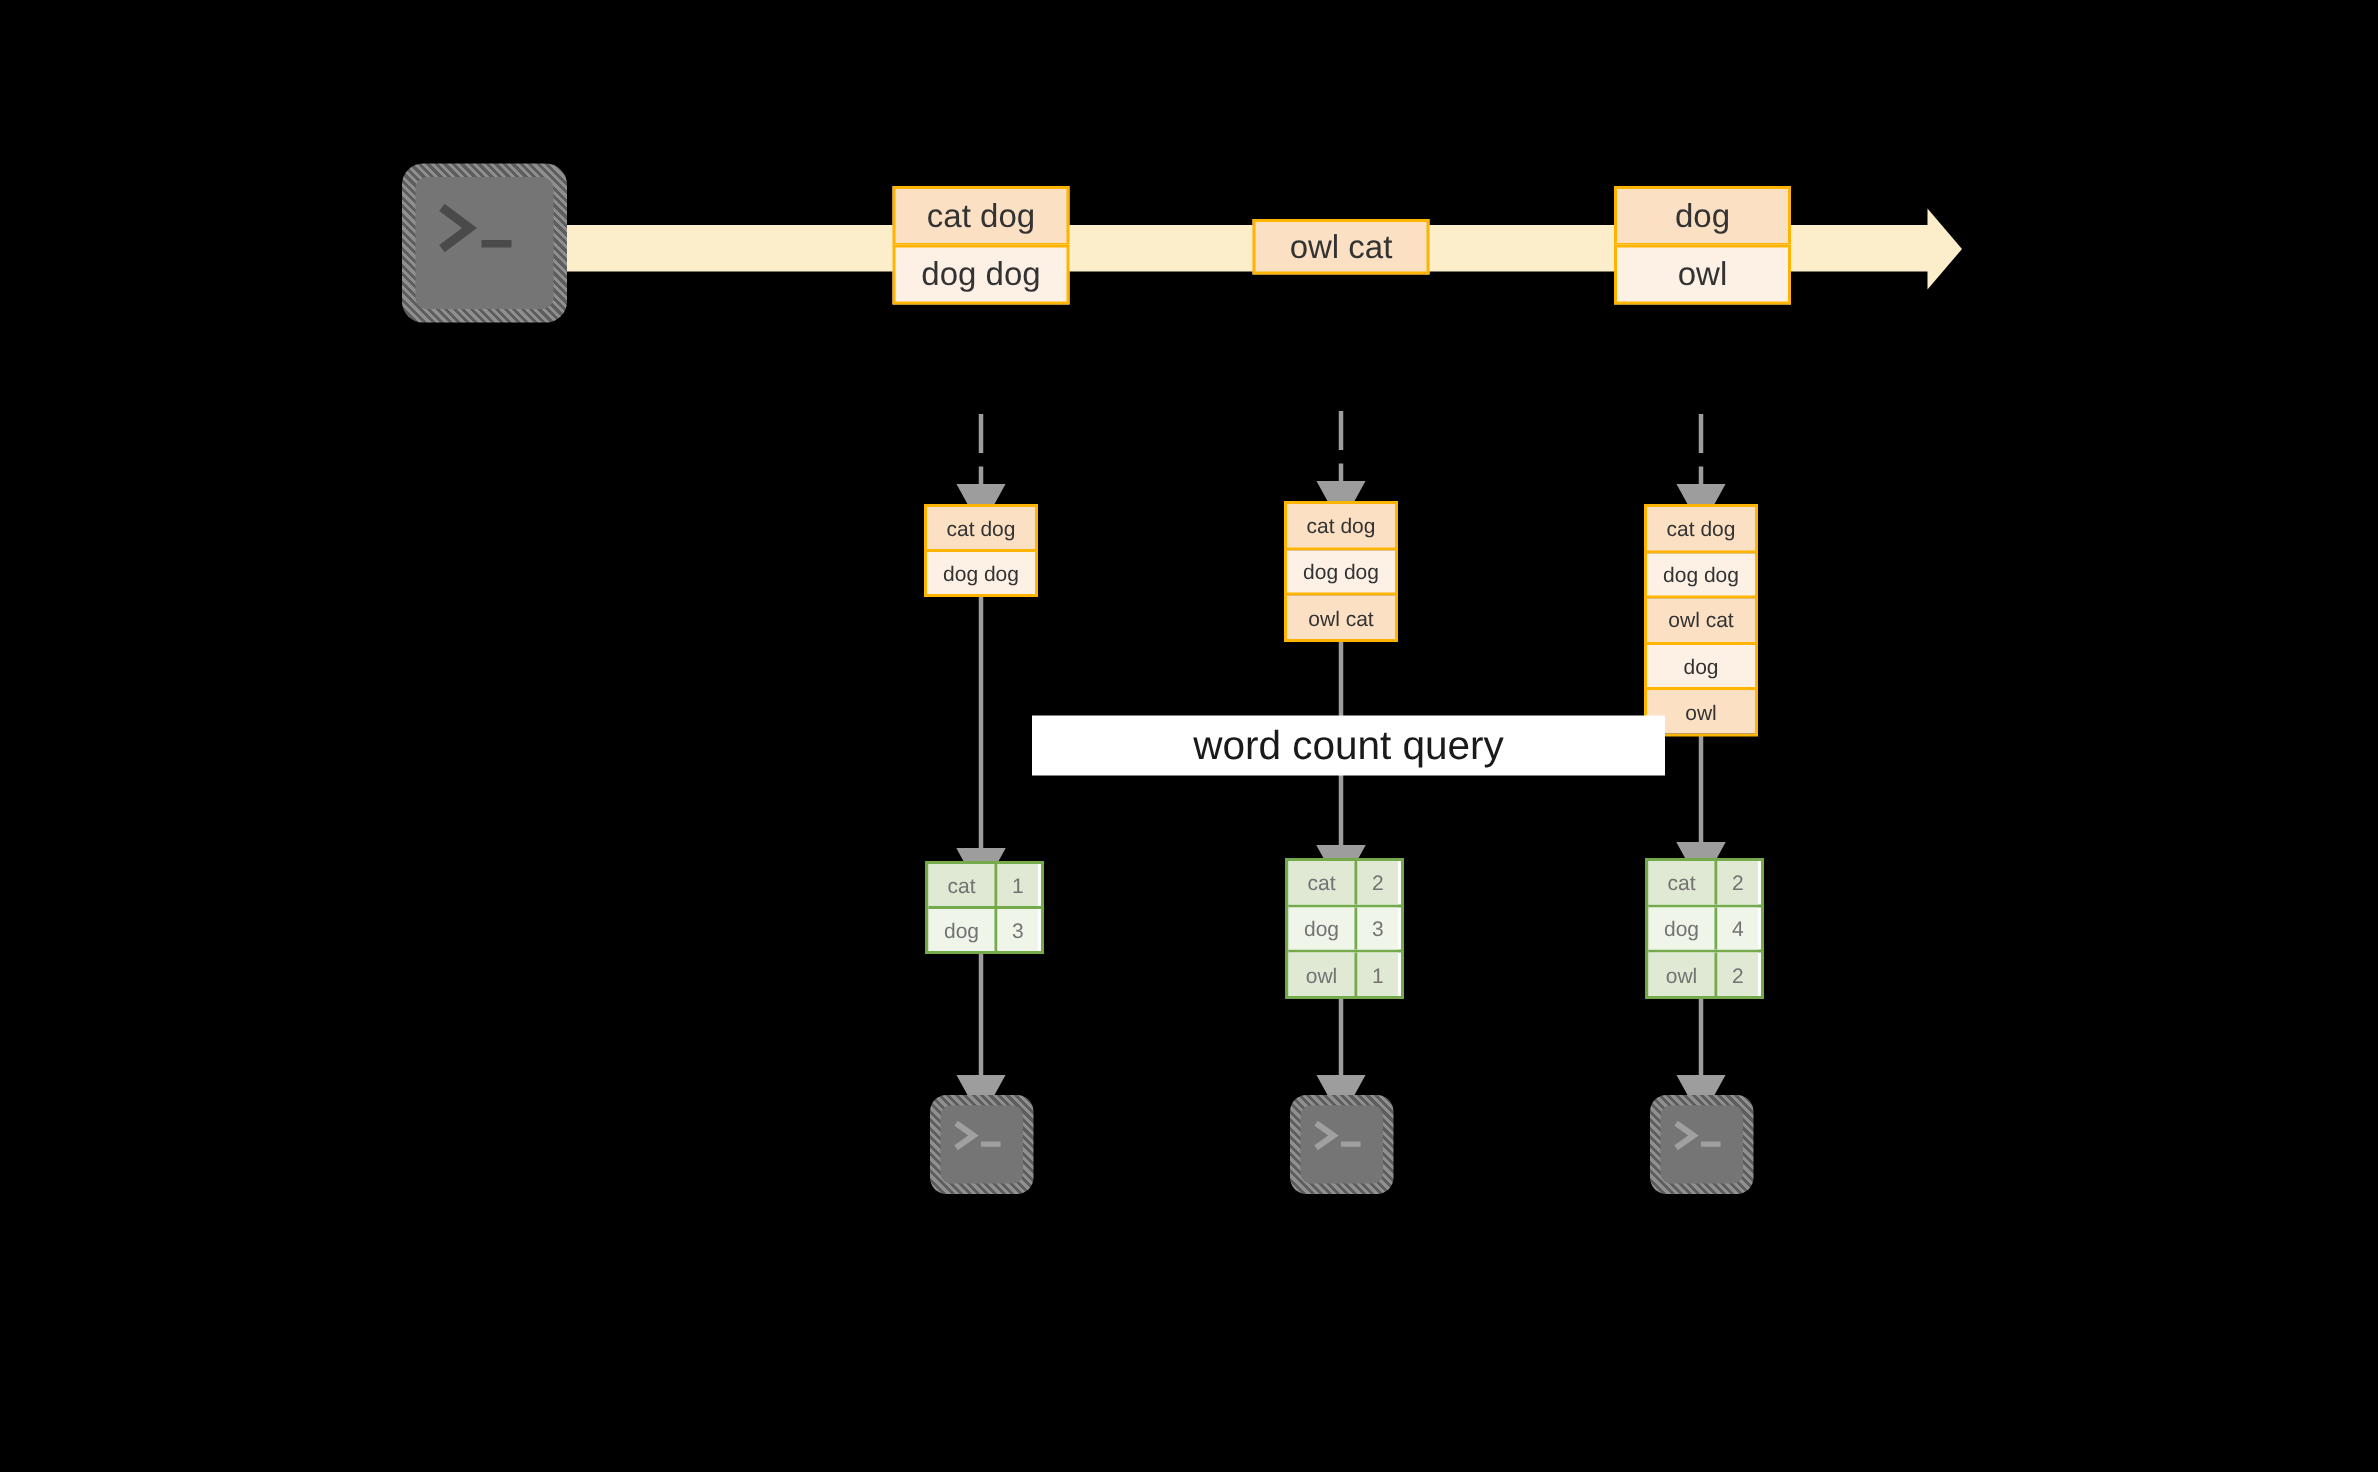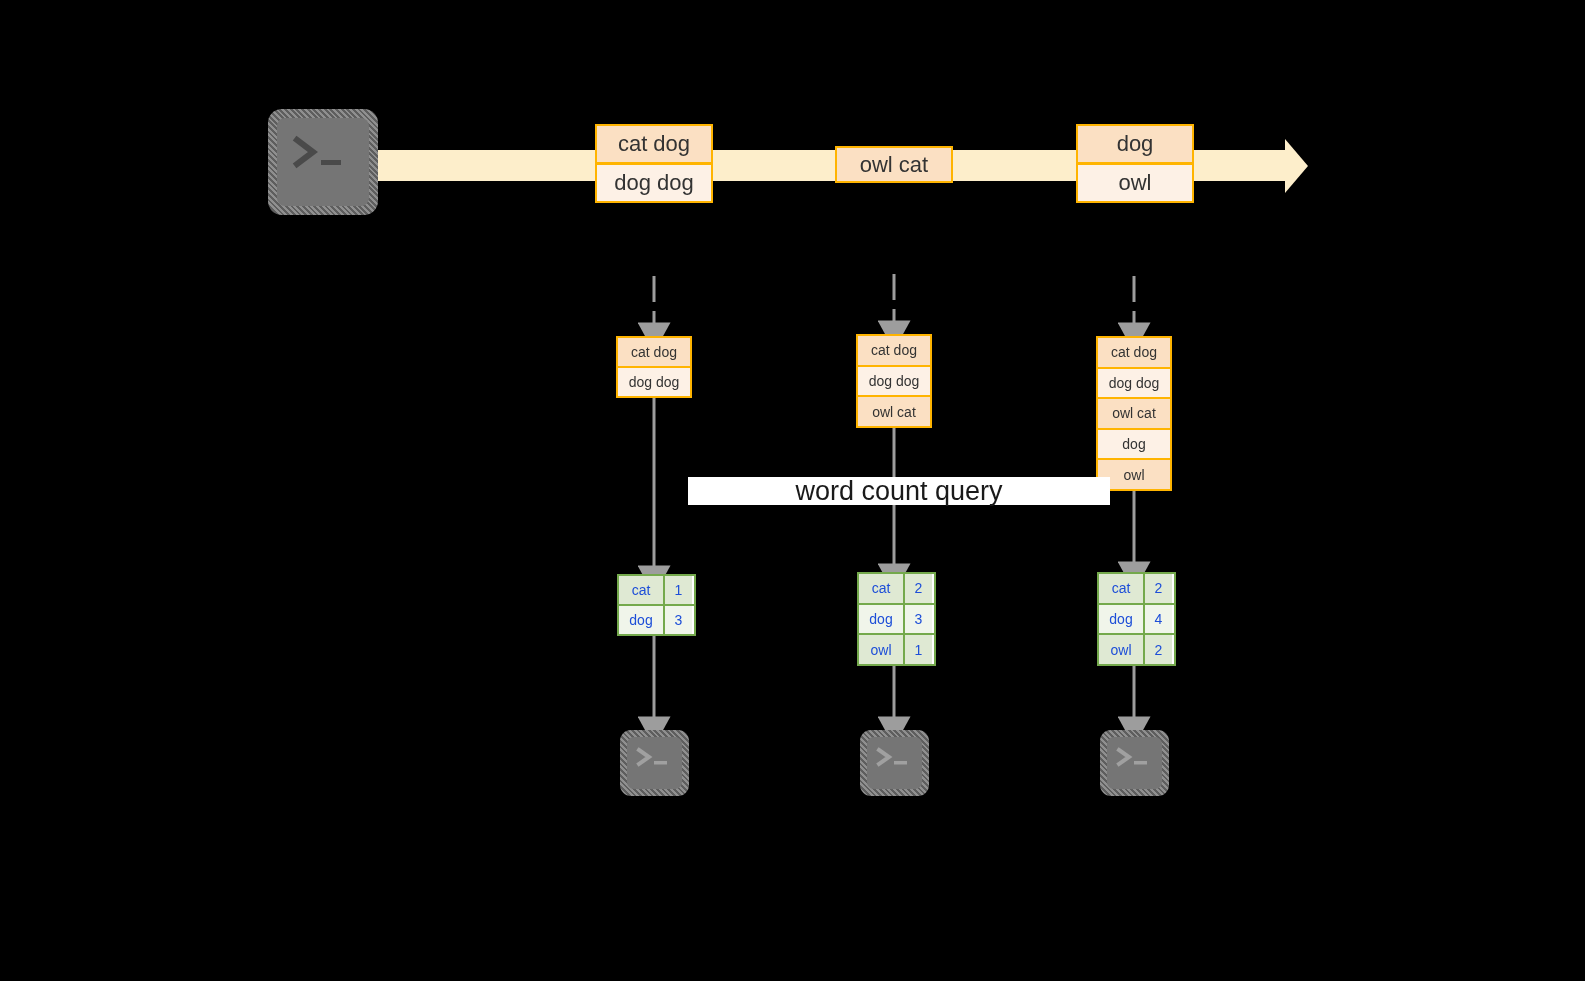--- a/index.html
+++ b/index.html
@@ -103,21 +103,21 @@
     display: flex;
     border-bottom: 2px solid #74a94c;
     box-sizing: border-box;
   }
   .gtable .grow:last-child { border-bottom: none; }
   .gtable .gcell {
     display: flex;
     align-items: center;
     justify-content: center;
     font-size: 14px;
-    color: #1d4ed8;
+    color: #737373;
     background: #dfe9d3;
     box-sizing: border-box;
   }
   .gtable .grow.light .gcell { background: #f0f5ea; }
   .gtable .gcell.word { width: 46px; border-right: 2px solid #74a94c; }
   .gtable .gcell.count { width: 27px; }
 
   
   #arrows { position: absolute; left: 0; top: 0; }
 
@@ -224,21 +224,21 @@
       <span>owl cat</span>
     </div>
     <div class="orow light">
       <span>dog</span>
     </div>
     <div class="orow">
       <span>owl</span>
     </div>
   </div>
 
-  <div class="abs banner" style="left:688px; top:461px; width:422px; height:28px;">
+  <div class="abs banner" style="left:688px; top:461px; width:422px; height:40px;">
     <span>word count query</span>
   </div>
 
   <div class="abs gtable" style="left:617px; top:558px; width:79px; height:62px;">
     <div class="grow">
       <div class="gcell word">cat</div>
       <div class="gcell count">1</div>
     </div>
     <div class="grow light">
       <div class="gcell word">dog</div>

